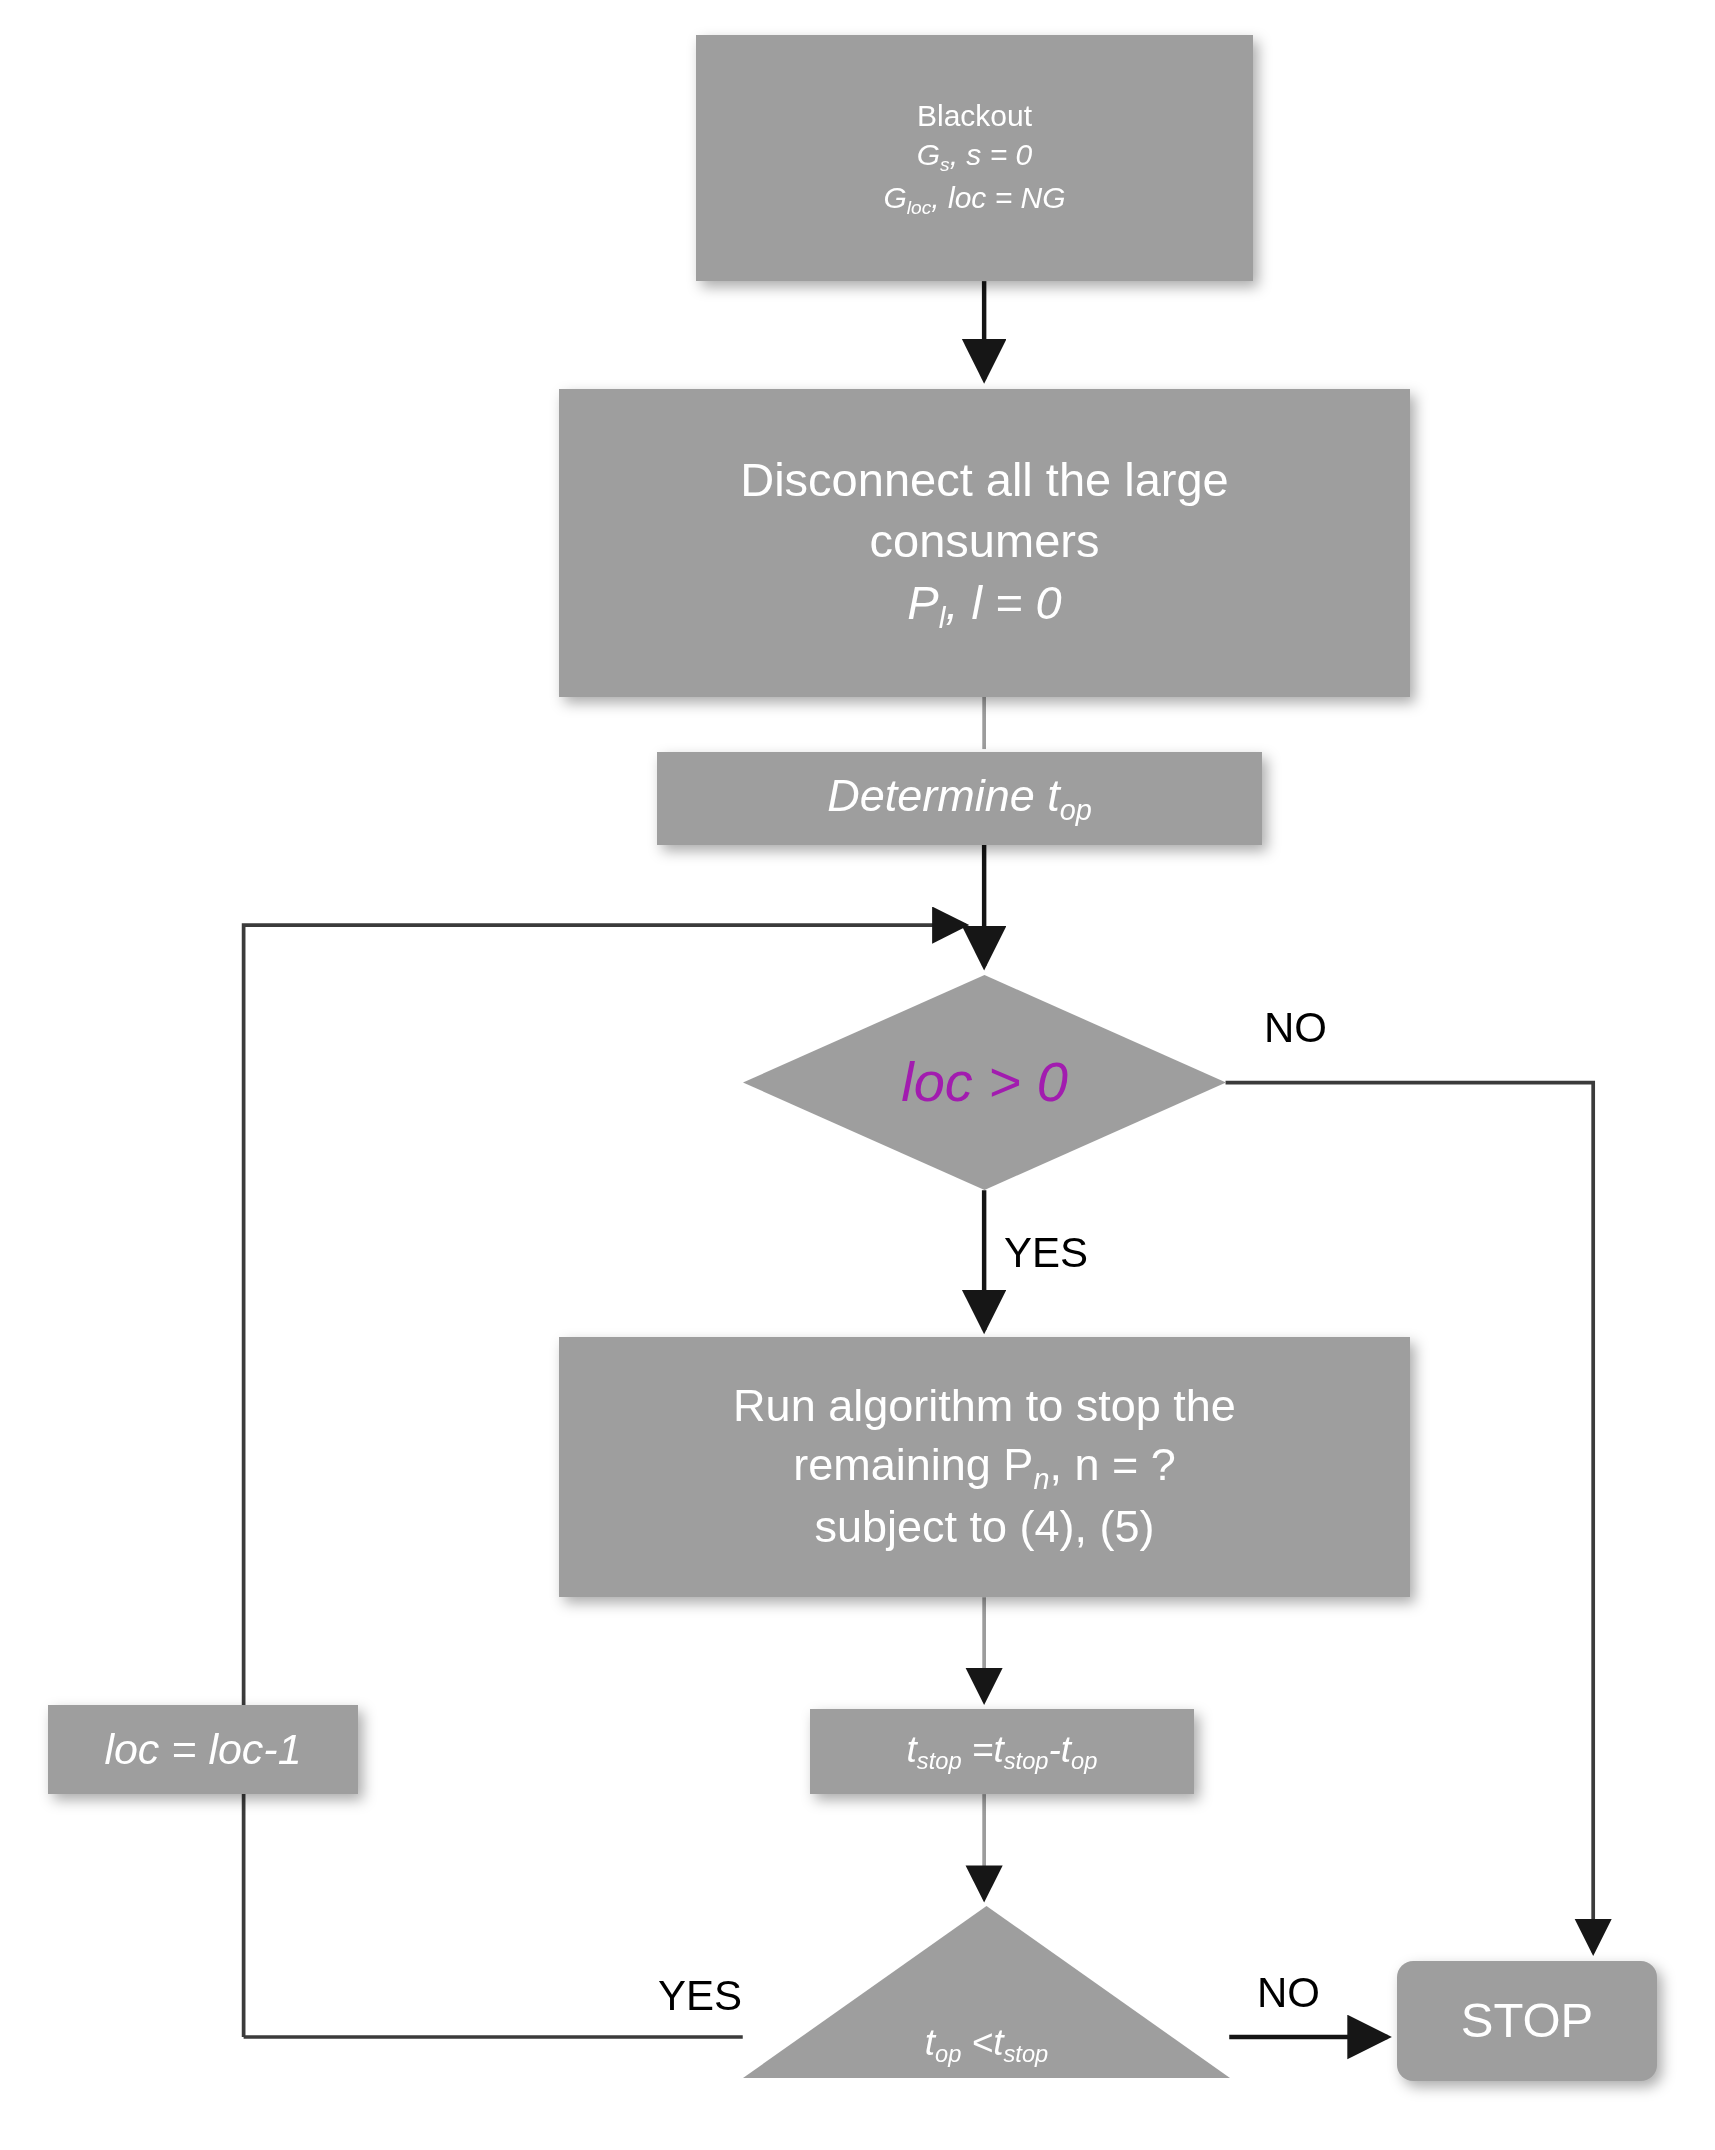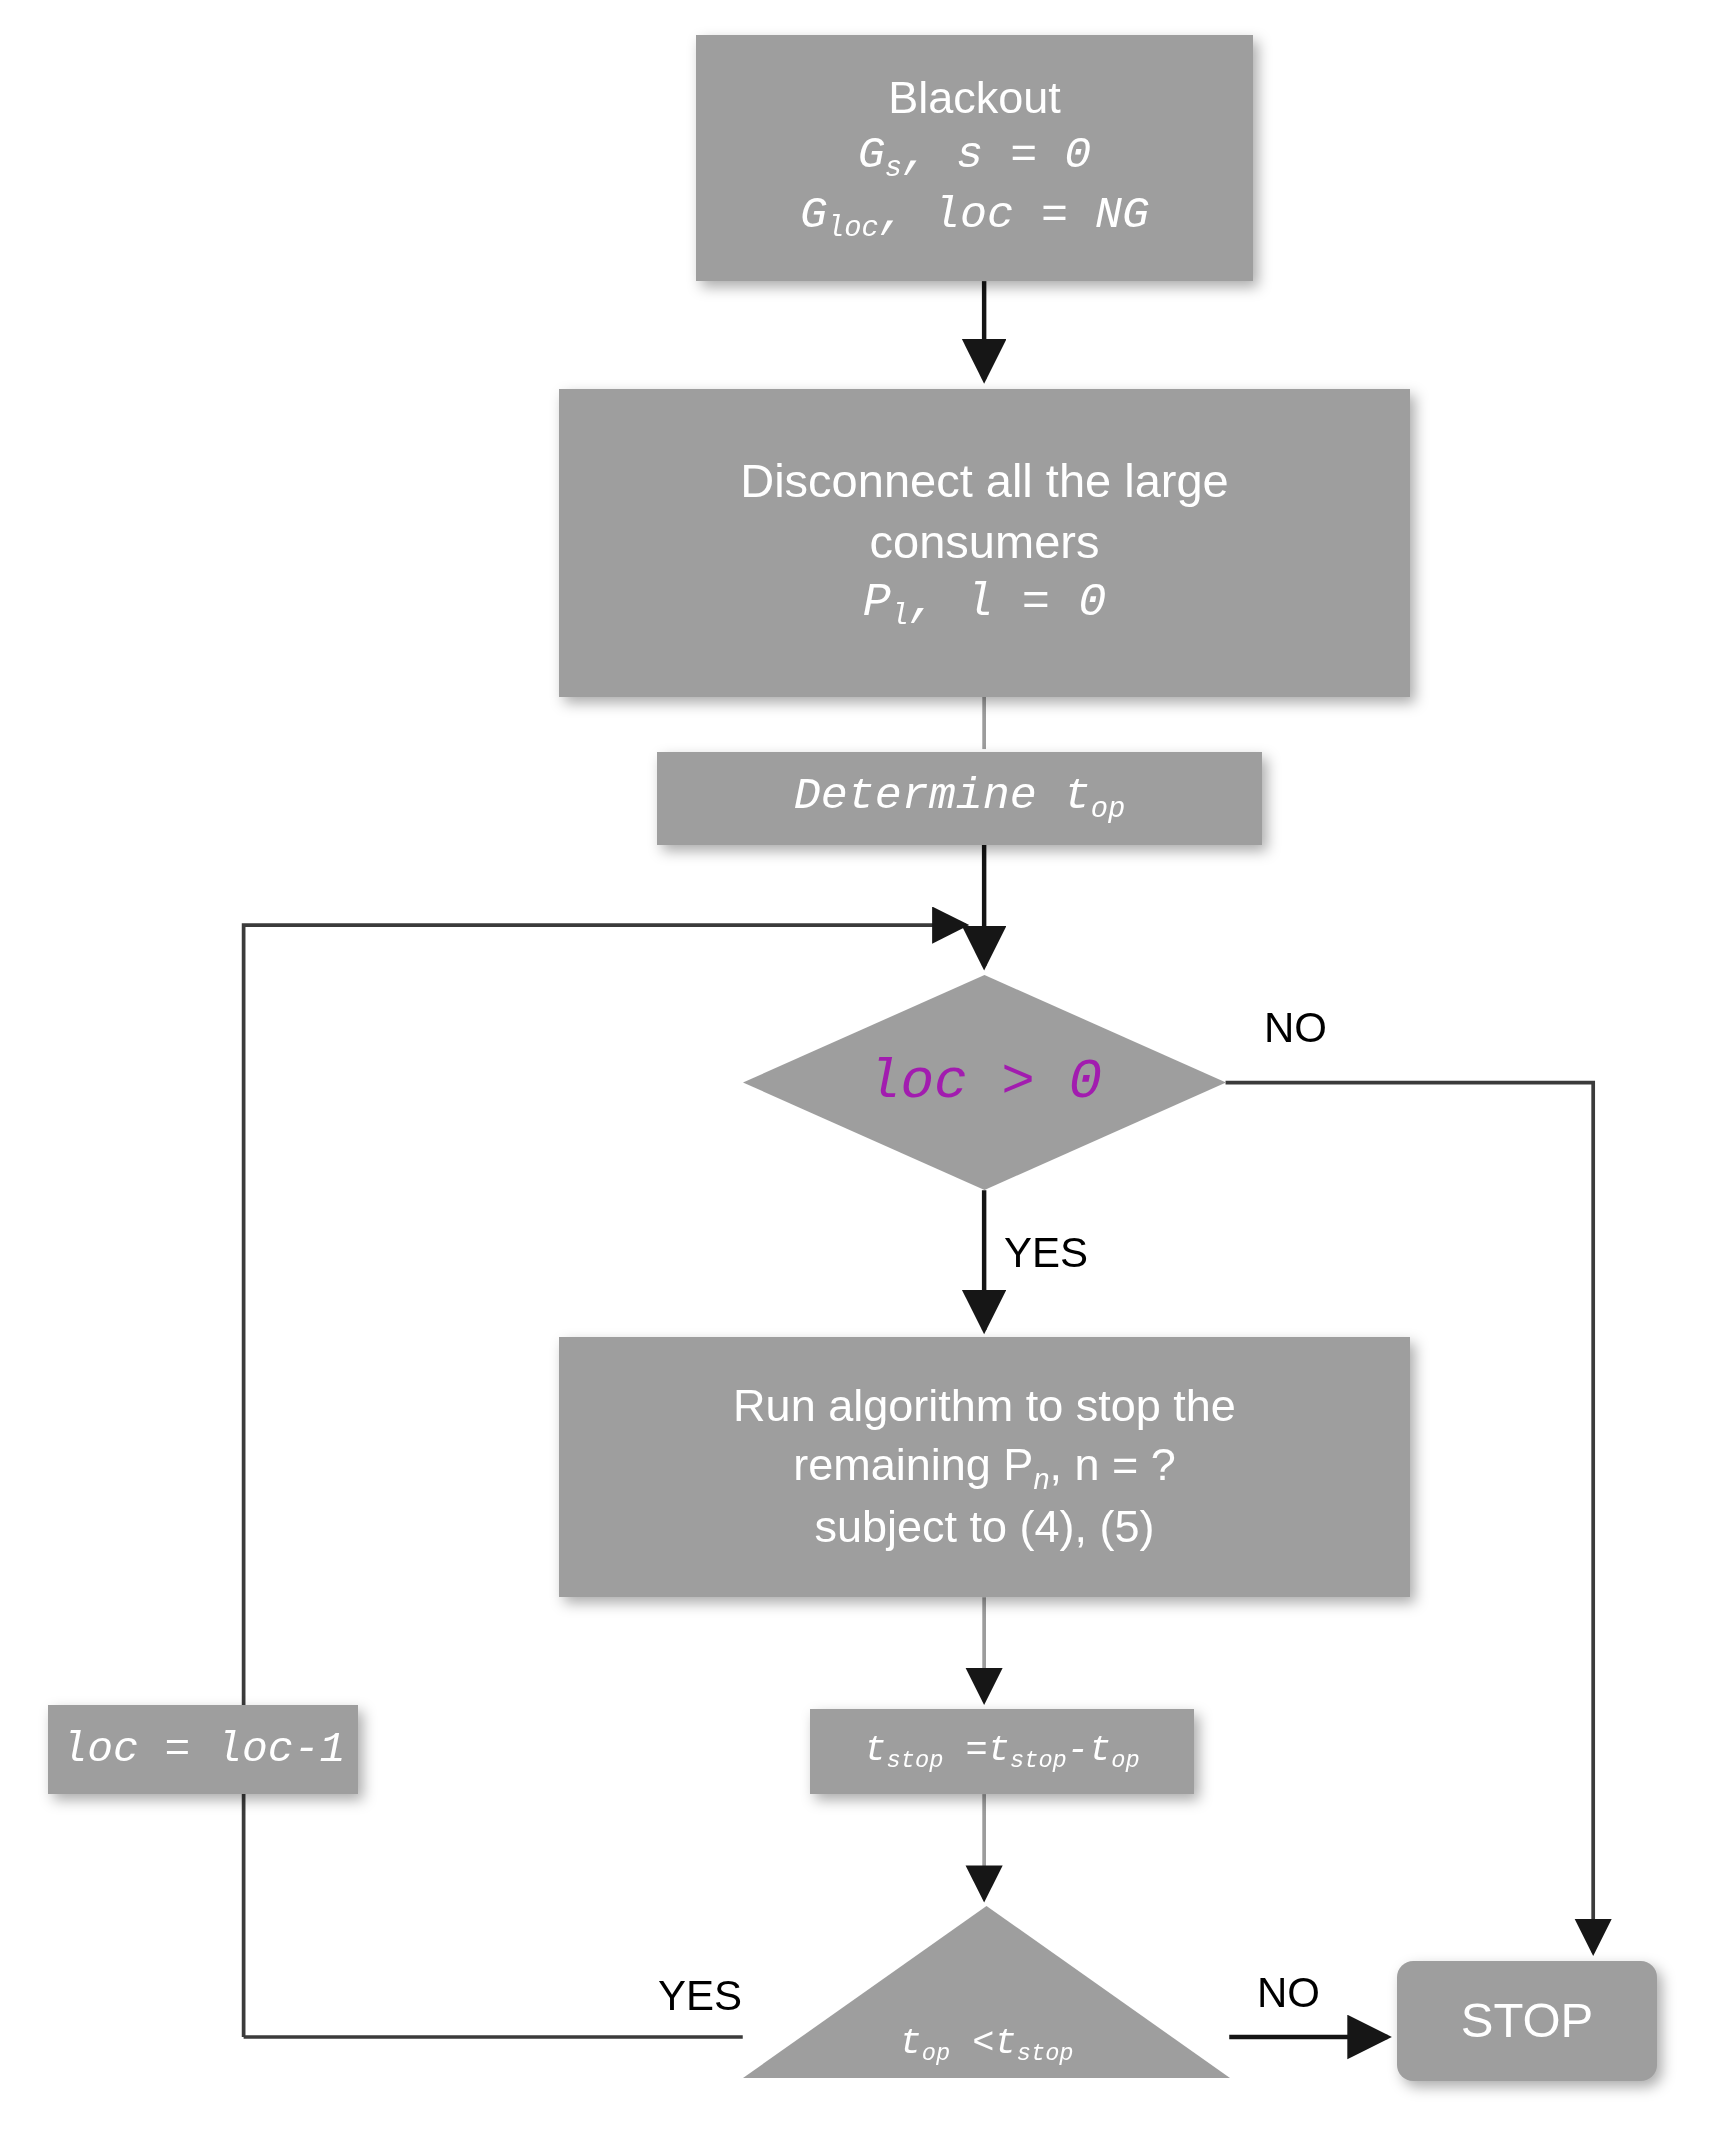--- a/index.html
+++ b/index.html
@@ -40,32 +40,32 @@
     line-height: 1.30;
     filter: drop-shadow(5.2px 6.7px 6.7px rgba(0,0,0,0.33));
   }
   .node .inner {
     width: 100%;
     padding: 0 13.4px;
     box-sizing: border-box;
   }
   .line  { display: block; white-space: nowrap; }
   .sans  { font-family: "Liberation Sans", sans-serif; font-weight: 400; }
-  .ital  { font-family: Liberation Mono, monospace; font-style: italic; }
+  .ital  { font-family: Liberation Sans, sans-serif; font-style: italic; }
   sub {
     font-size: 0.64em;
     vertical-align: -0.30em;
     font-style: italic;
     letter-spacing: 0;
   }
 
   
   #node-blackout {
     left: 696px;  top: 35px;   width: 557px;  height: 246px;
-    font-size: 45px;
+    font-size: 30px;
   }
   #node-disconnect {
     left: 559px;  top: 389px;  width: 851px; height: 308px;
     font-size: 47px;
   }
   #node-determine {
     left: 657px;  top: 752px; width: 605px;  height: 93px;
     font-size: 45px;
   }
   #node-runalg {

